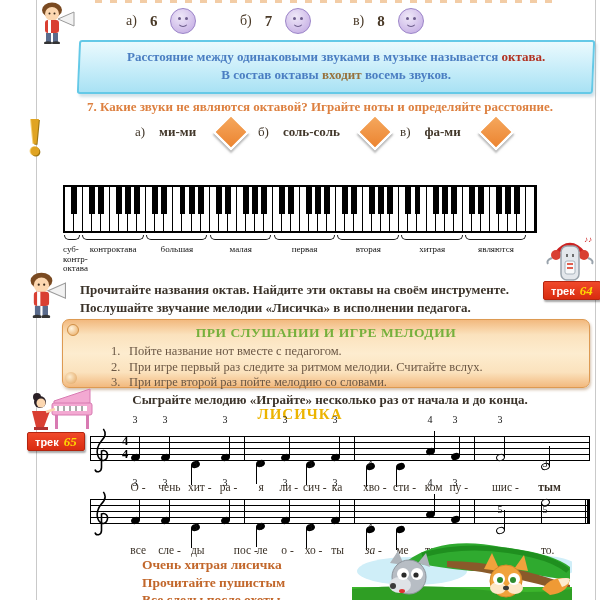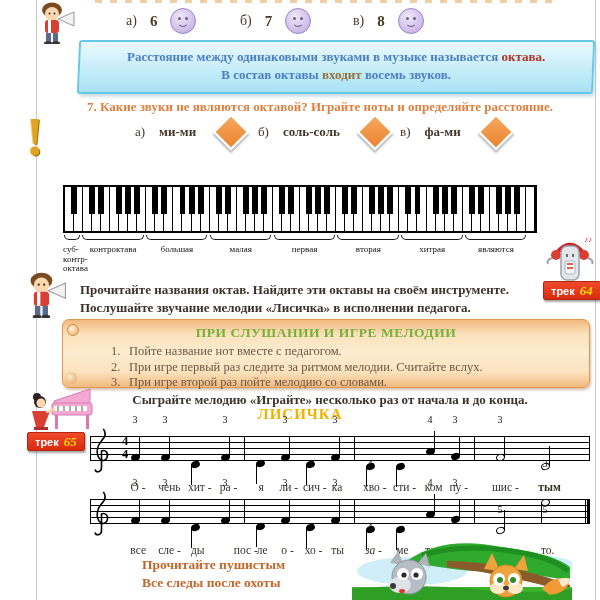--- a/index.html
+++ b/index.html
@@ -576,20 +576,21 @@
       <div class="lyr" style="left: 82%;">чис -</div>
       <div class="note h" style="left: 91%; top: 15px;">
         <div class="head"></div>
         <div class="stem down"></div>
       </div>
       <div class="fing" style="left: 91%; top: 17px;">5</div>
       <div class="lyr" style="left: 91%;">то.</div>
     </div>
 
   <div class="bottom-lyrics">
+    <div>Очень хитрая лисичка</div>
     <div>Прочитайте пушистым</div>
     <div>Все следы после охоты</div>
   </div>
 
   <svg class="abs" style="left:352px;top:541px" width="220" height="59" viewBox="0 0 220 59">
     <ellipse cx="60" cy="30" rx="55" ry="14" fill="#cfeef8"></ellipse>
     <ellipse cx="180" cy="26" rx="45" ry="12" fill="#cfeef8"></ellipse>
     <path d="M55 20 Q90 -6 150 6 Q200 12 218 26 L218 40 Q170 30 120 30 Q80 26 55 20 Z" fill="#2faa2f"></path>
     <path d="M70 14 Q120 0 180 14 Q205 20 216 30" stroke="#1f8f1f" stroke-width="5" fill="none"></path>
     <path d="M95 20 Q150 20 218 44 L218 52 Q160 34 95 26 Z" fill="#8a5a2a"></path>

